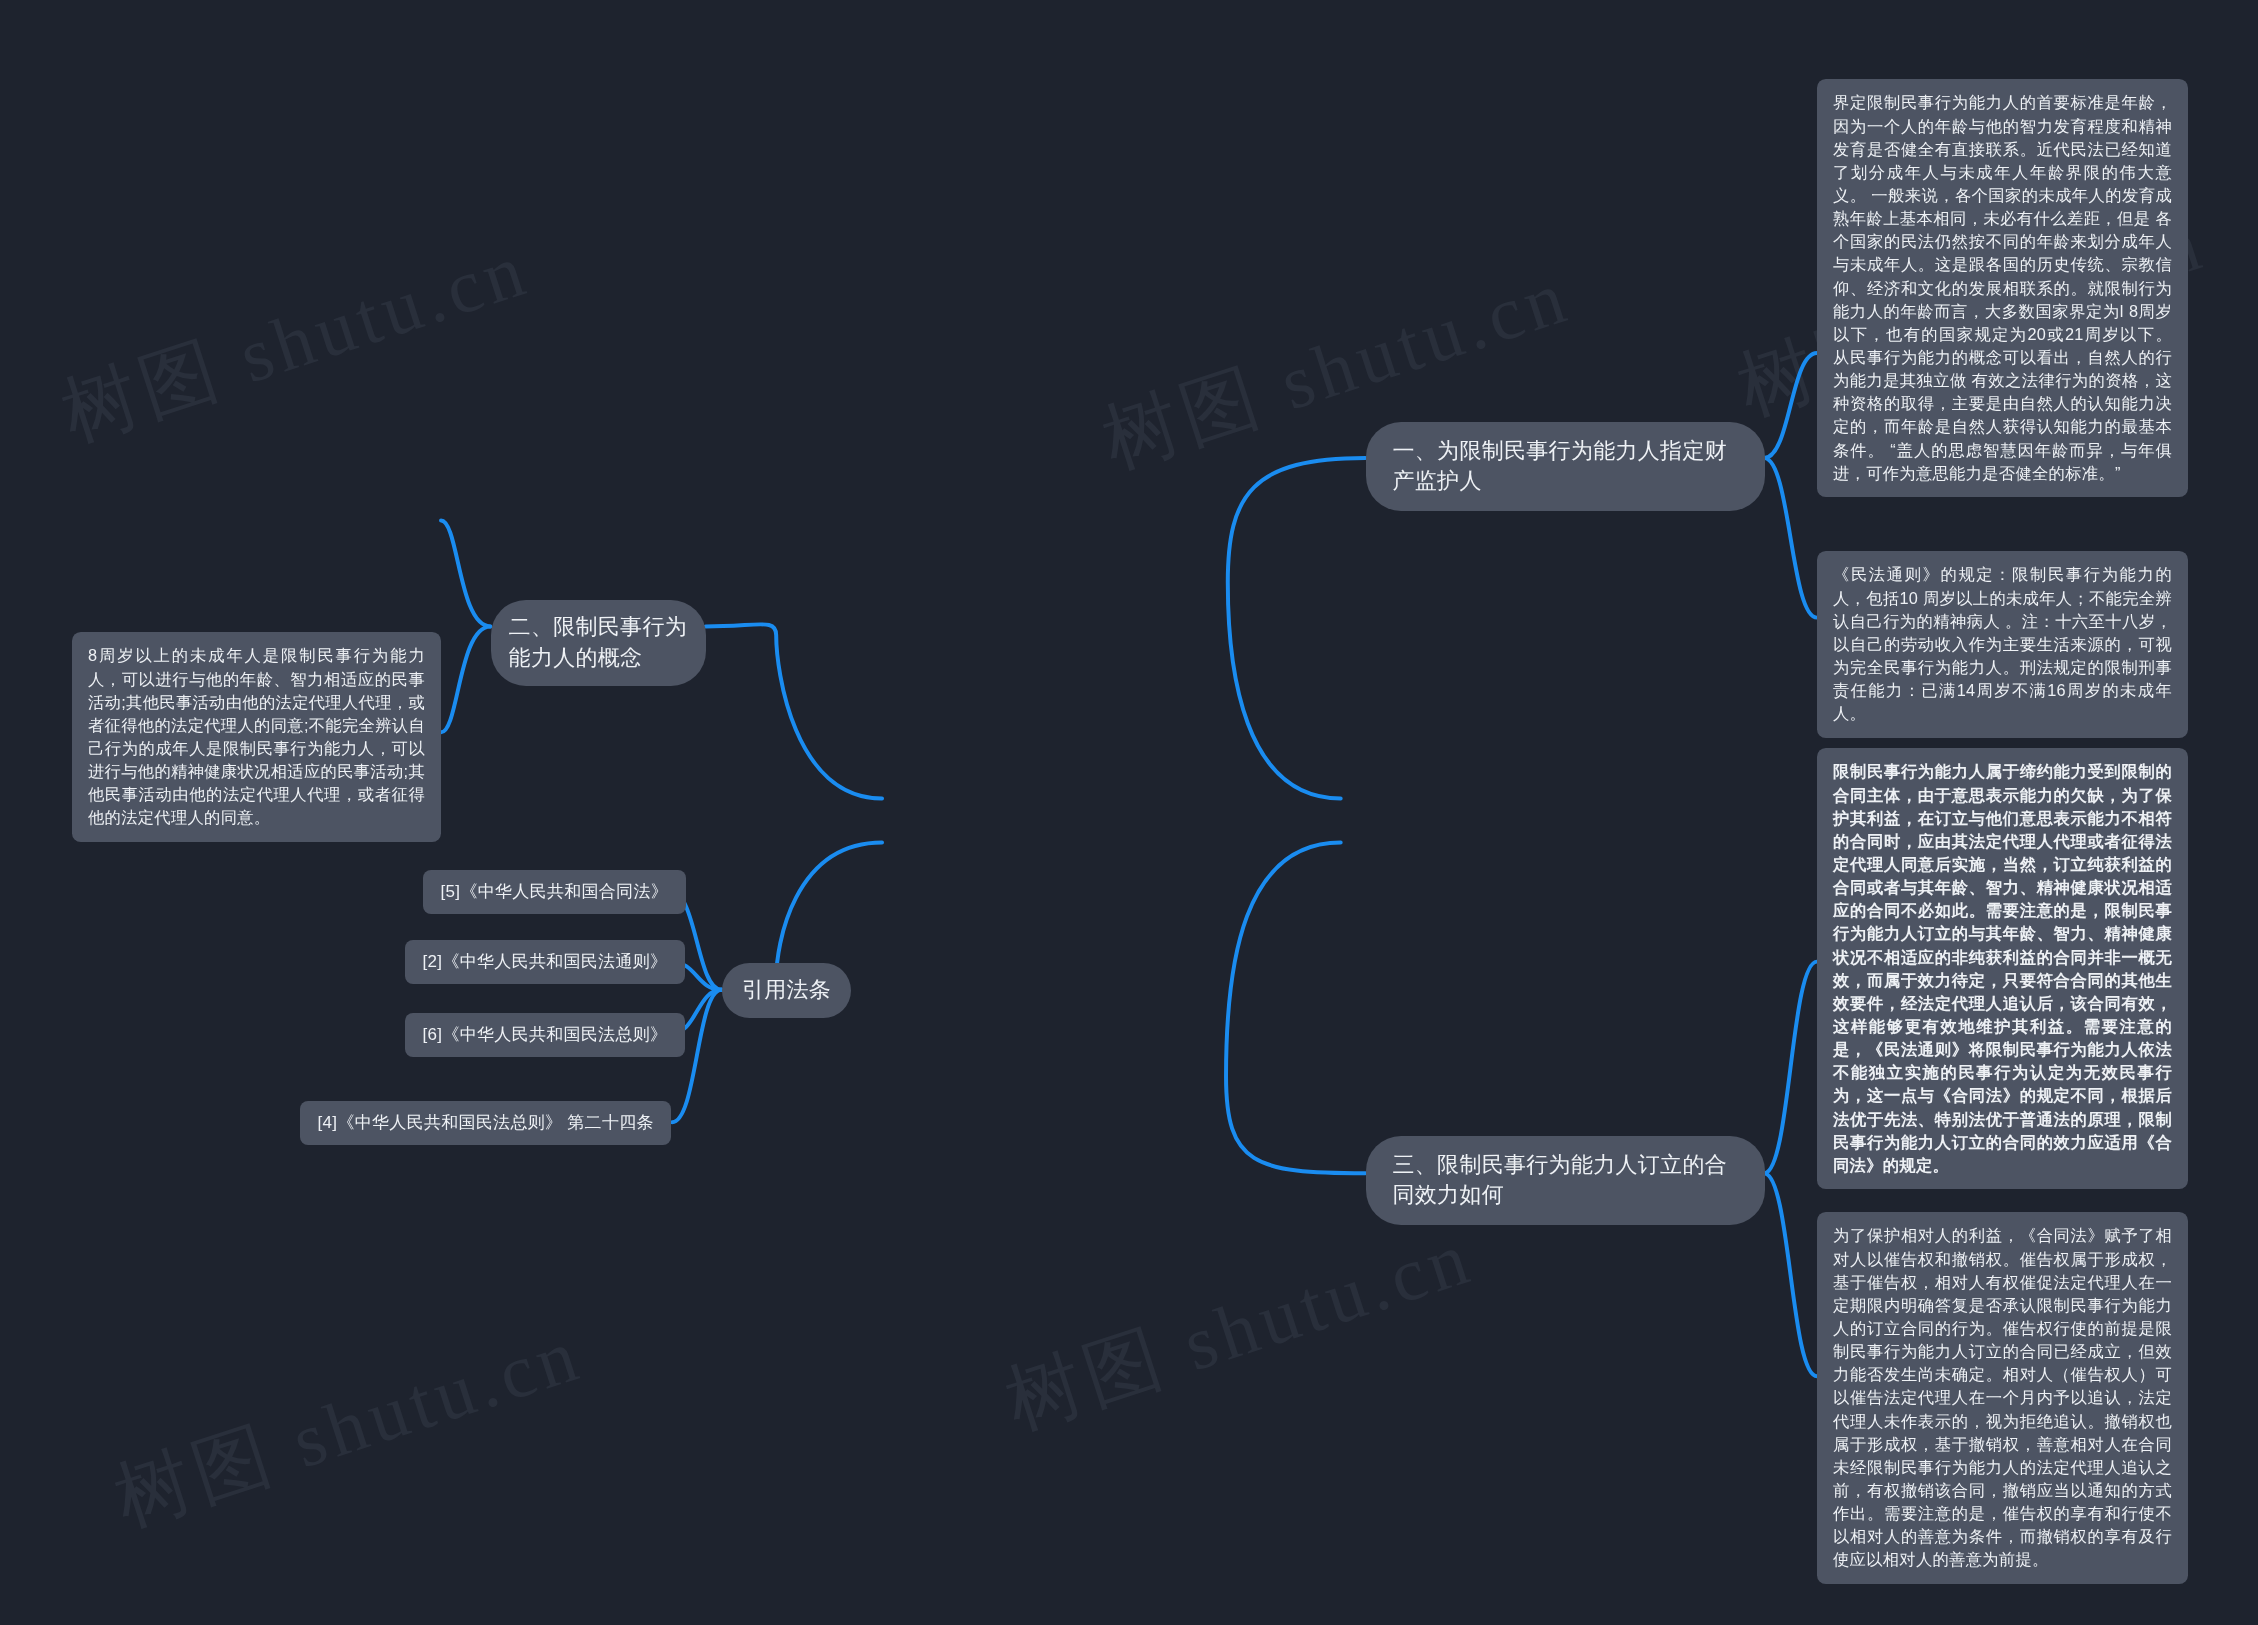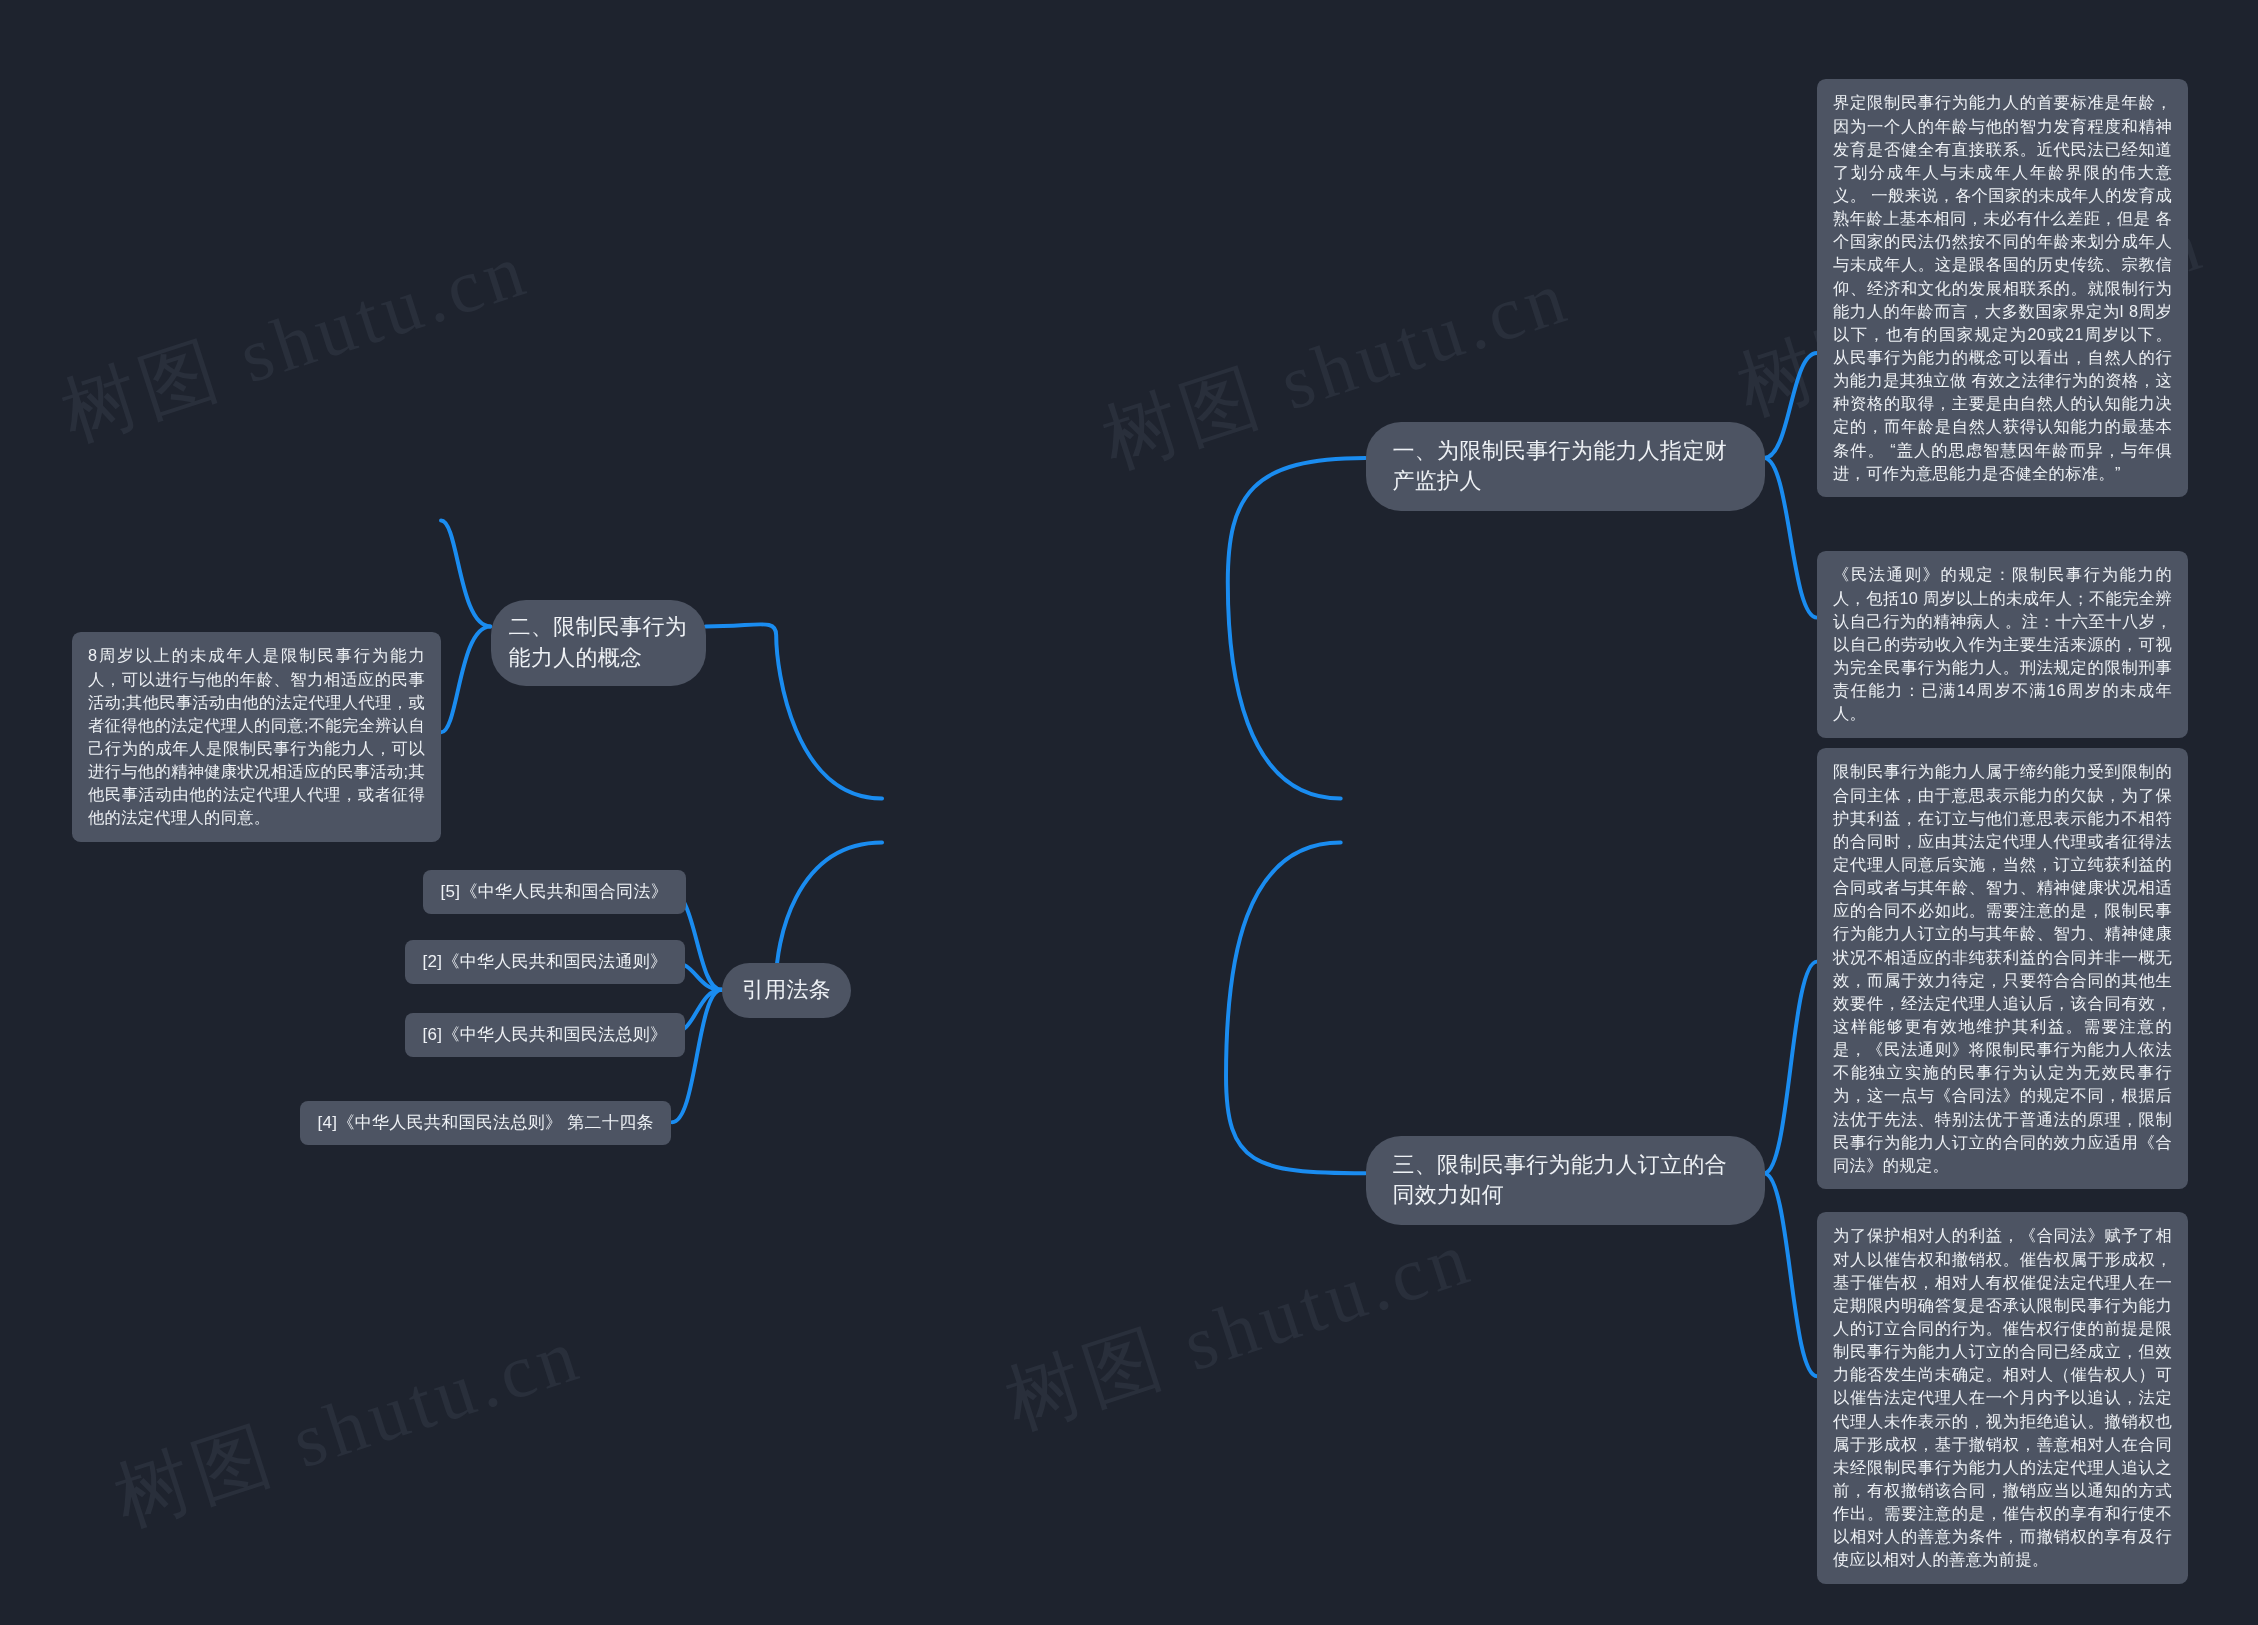--- a/index.html
+++ b/index.html
@@ -138,21 +138,21 @@
   </div>
 
   <div class="node para" style="left:1817px; top:79px; width:371px;">
     <span>界定限制民事行为能力人的首要标准是年龄，因为一个人的年龄与他的智力发育程度和精神发育是否健全有直接联系。近代民法已经知道了划分成年人与未成年人年龄界限的伟大意义。 一般来说，各个国家的未成年人的发育成熟年龄上基本相同，未必有什么差距，但是 各个国家的民法仍然按不同的年龄来划分成年人与未成年人。这是跟各国的历史传统、宗教信仰、经济和文化的发展相联系的。就限制行为能力人的年龄而言，大多数国家界定为l 8周岁以下，也有的国家规定为20或21周岁以下。 从民事行为能力的概念可以看出，自然人的行为能力是其独立做 有效之法律行为的资格，这种资格的取得，主要是由自然人的认知能力决定的，而年龄是自然人获得认知能力的最基本条件。 “盖人的思虑智慧因年龄而异，与年俱进，可作为意思能力是否健全的标准。”</span>
   </div>
 
   <div class="node para" style="left:1817px; top:533px; width:371px;margin-top:18px;">
     <span>《民法通则》的规定：限制民事行为能力的人，包括10 周岁以上的未成年人；不能完全辨认自己行为的精神病人 。注：十六至十八岁，以自己的劳动收入作为主要生活来源的，可视为完全民事行为能力人。刑法规定的限制刑事责任能力：已满14周岁不满16周岁的未成年人。</span>
   </div>
 
-  <div class="node para" style="left:1817px; top:748px; width:371px;">
+  <div class="node para" style="left:1817px; top:748px; width:371px;font-weight:bold;">
     <span>限制民事行为能力人属于缔约能力受到限制的合同主体，由于意思表示能力的欠缺，为了保护其利益，在订立与他们意思表示能力不相符的合同时，应由其法定代理人代理或者征得法定代理人同意后实施，当然，订立纯获利益的合同或者与其年龄、智力、精神健康状况相适应的合同不必如此。需要注意的是，限制民事行为能力人订立的与其年龄、智力、精神健康状况不相适应的非纯获利益的合同并非一概无效，而属于效力待定，只要符合合同的其他生效要件，经法定代理人追认后，该合同有效，这样能够更有效地维护其利益。需要注意的是，《民法通则》将限制民事行为能力人依法不能独立实施的民事行为认定为无效民事行为，这一点与《合同法》的规定不同，根据后法优于先法、特别法优于普通法的原理，限制民事行为能力人订立的合同的效力应适用《合同法》的规定。</span>
   </div>
 
   <div class="node para" style="left:1817px; top:1212px; width:371px;">
     <span>为了保护相对人的利益，《合同法》赋予了相对人以催告权和撤销权。催告权属于形成权，基于催告权，相对人有权催促法定代理人在一定期限内明确答复是否承认限制民事行为能力人的订立合同的行为。催告权行使的前提是限制民事行为能力人订立的合同已经成立，但效力能否发生尚未确定。相对人（催告权人）可以催告法定代理人在一个月内予以追认，法定代理人未作表示的，视为拒绝追认。撤销权也属于形成权，基于撤销权，善意相对人在合同未经限制民事行为能力人的法定代理人追认之前，有权撤销该合同，撤销应当以通知的方式作出。需要注意的是，催告权的享有和行使不以相对人的善意为条件，而撤销权的享有及行使应以相对人的善意为前提。</span>
   </div>
 
 </div>
 
 

